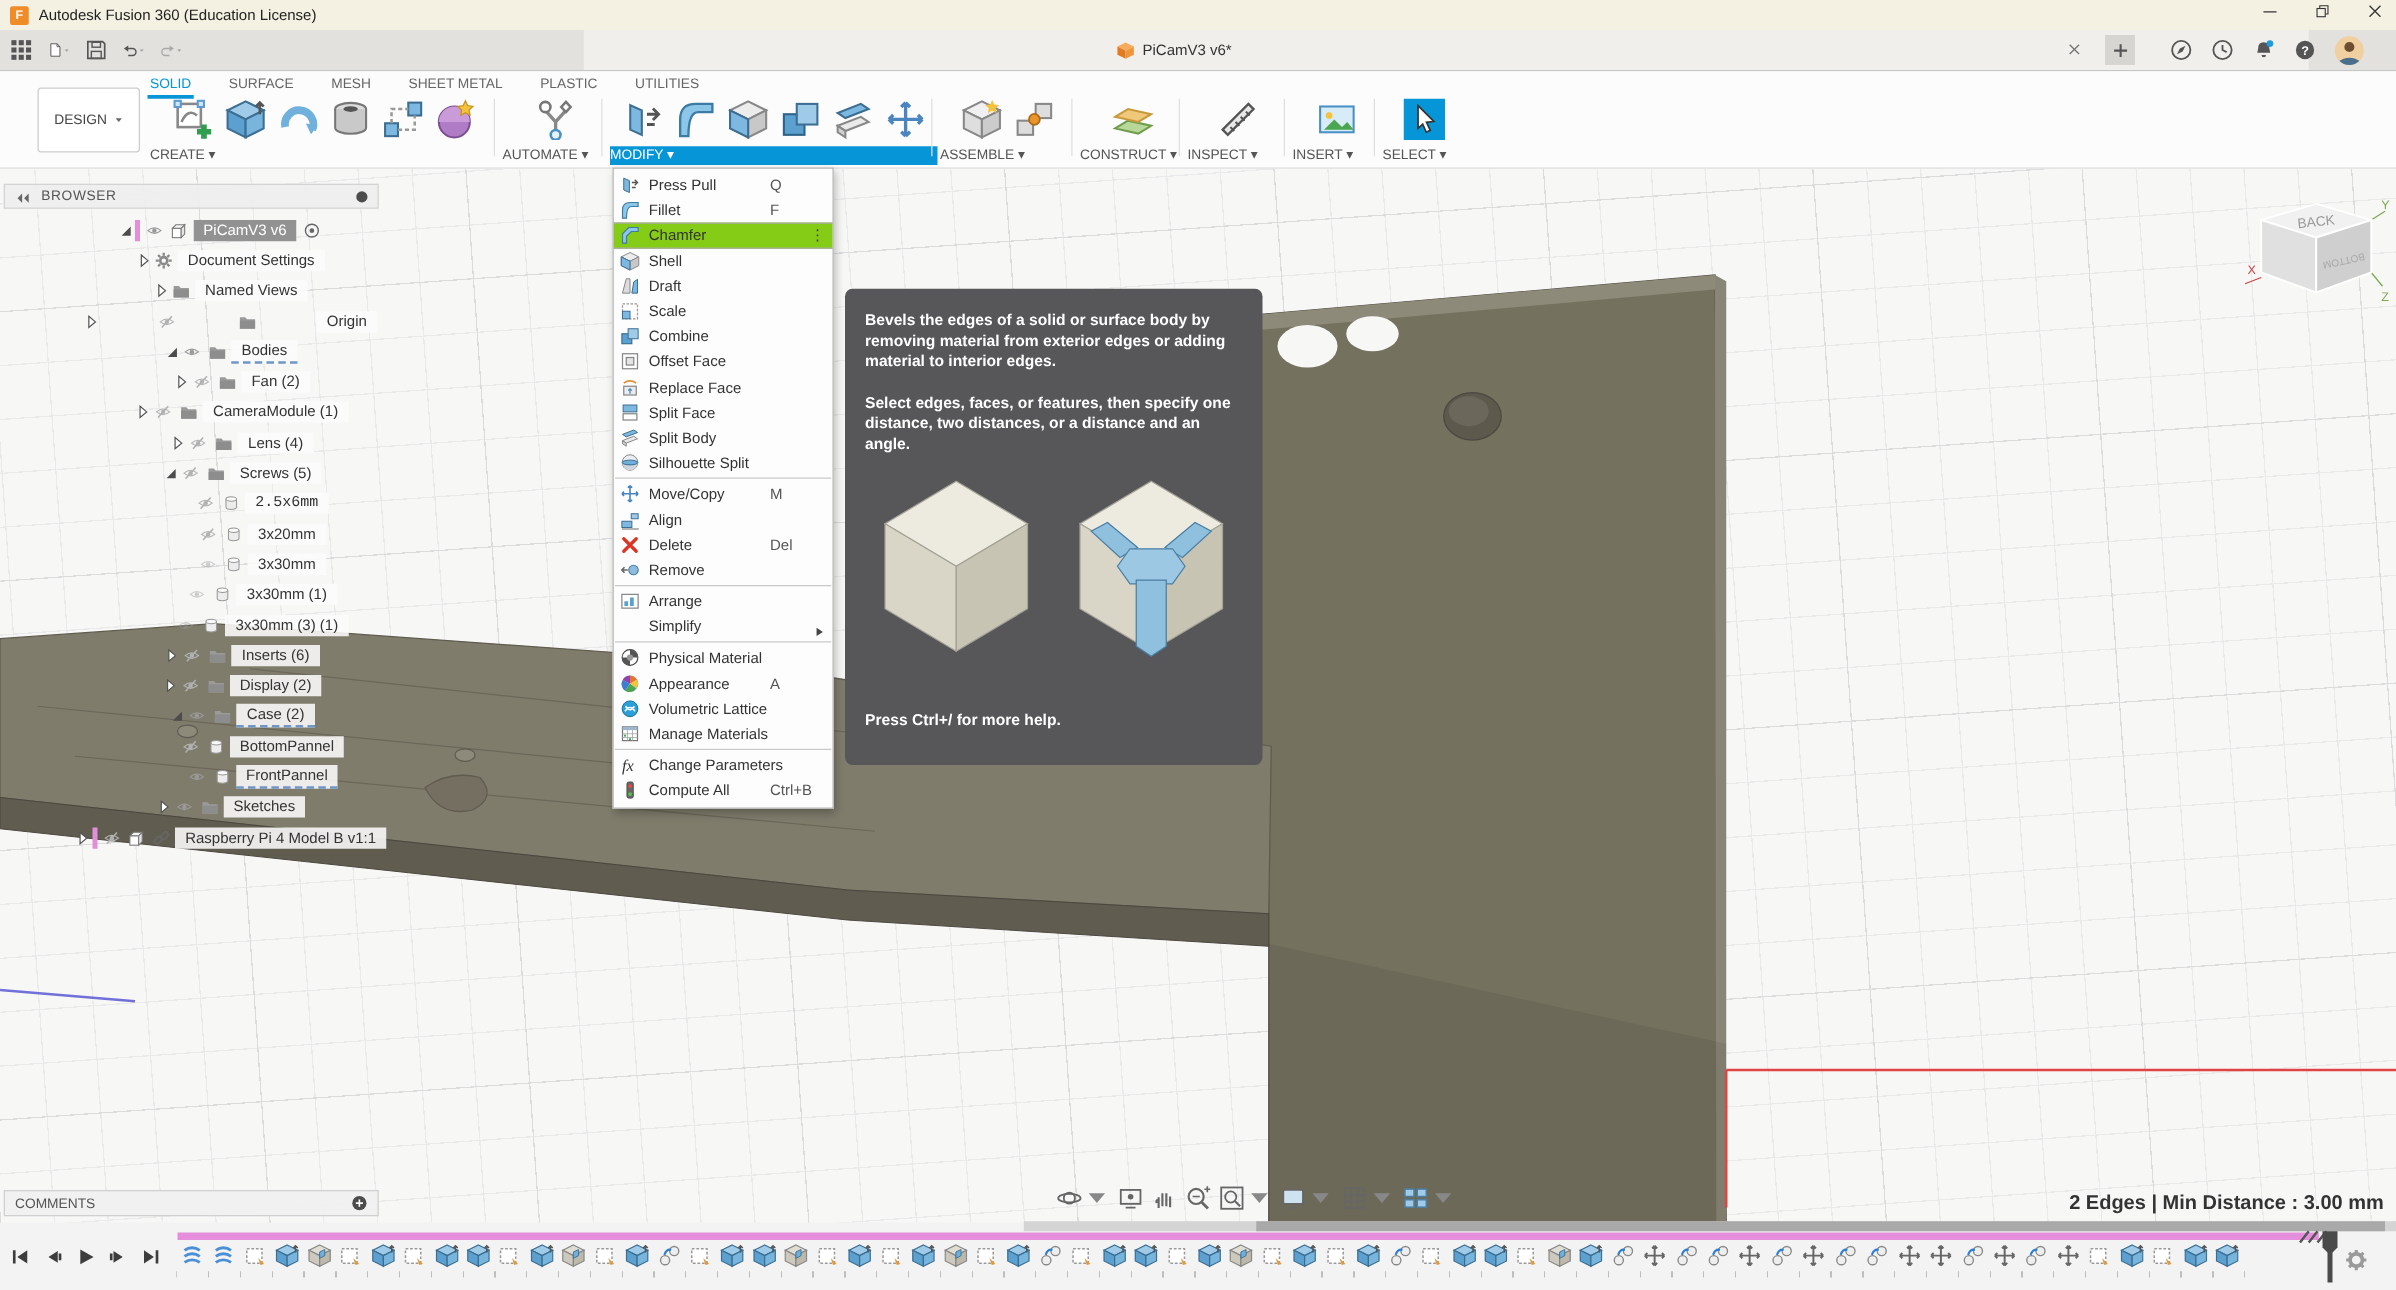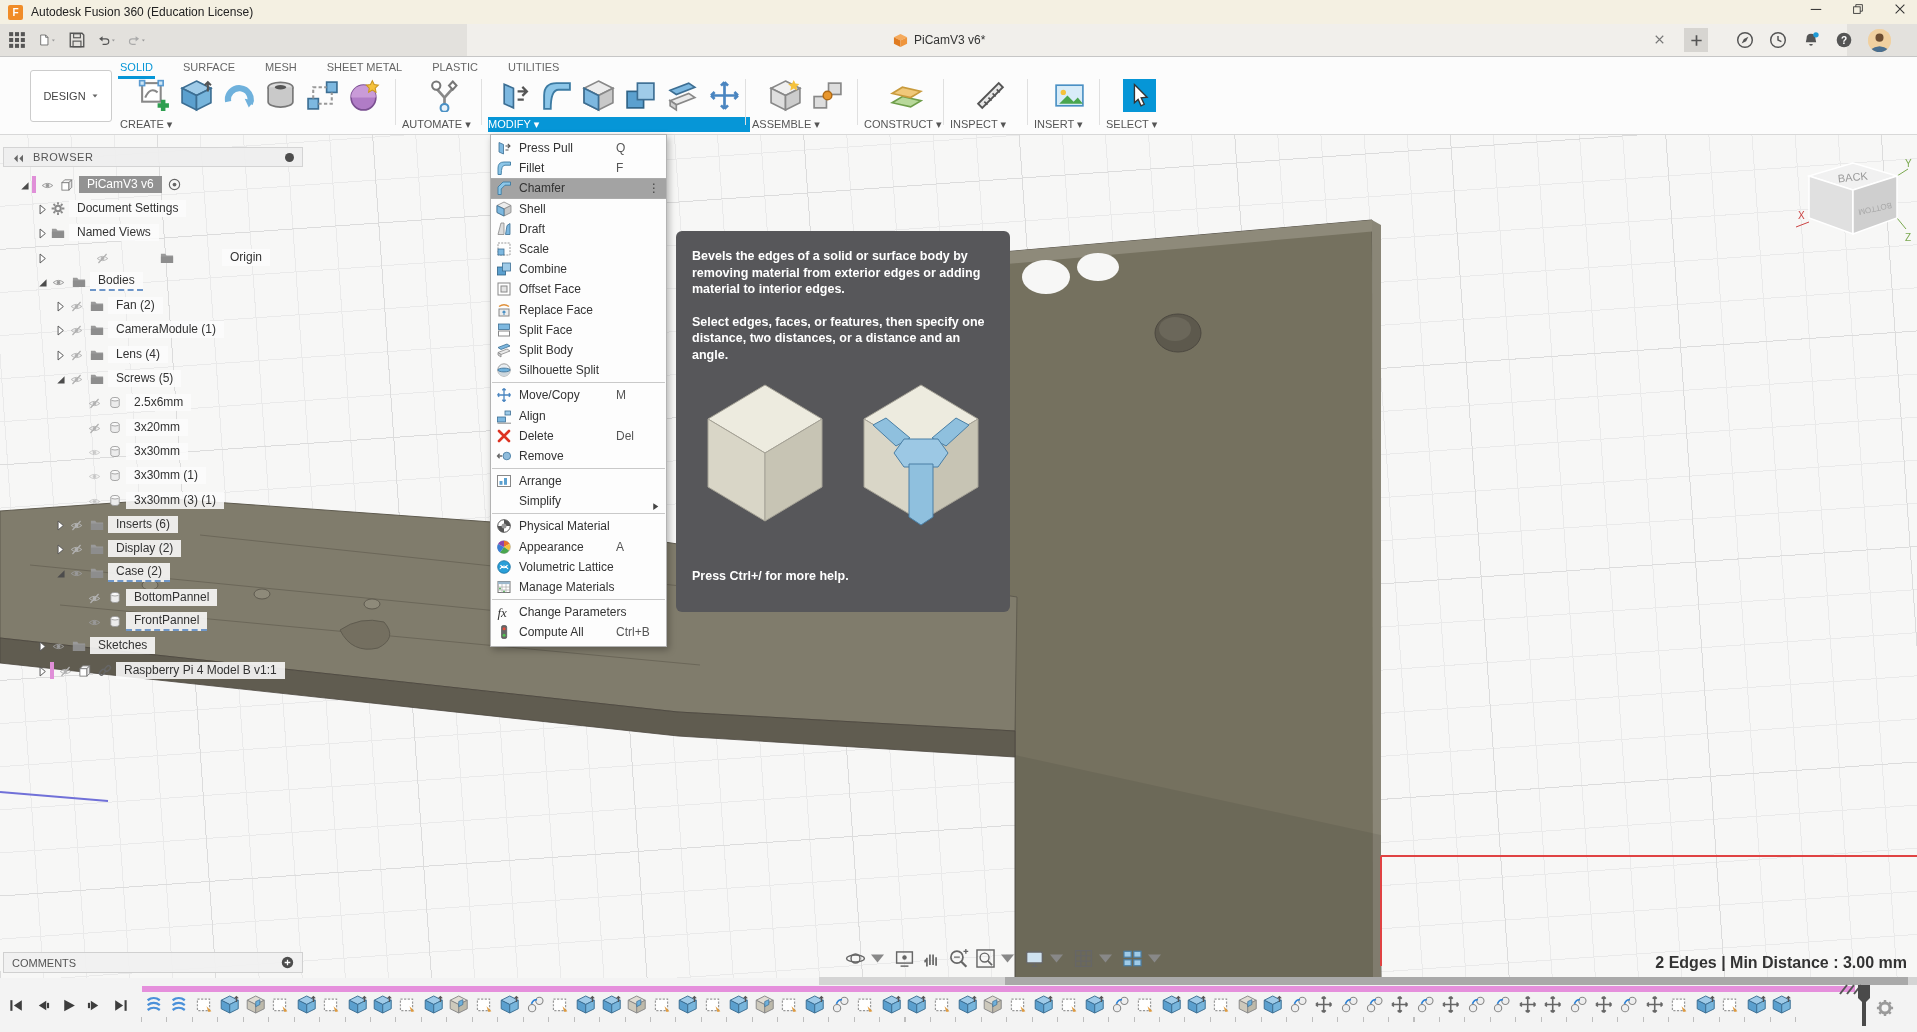--- a/index.html
+++ b/index.html
@@ -54,21 +54,21 @@
   .model-svg { position:absolute; left:0; top:0; }
   .viewcube { position:absolute; left:1793px; top:22px; width:122px; height:106px; cursor:pointer; }
 
   
   .browser { position:absolute; left:3px; top:12px; width:330px; }
   .br-header { height:20px; width:300px; background:rgba(238,238,238,0.93); border:1px solid #d4d4d4; display:flex; align-items:center; padding:0 8px; font-size:11px; color:#555; }
   .br-header .hdr-label { margin-left:8px; letter-spacing:0.5px; }
   .br-collapse { width:13px; height:11px; }
   .br-dot { margin-left:auto; width:9px; height:9px; border-radius:50%; background:#4c4c4c; }
   .br-rows { margin-top:5px; }
-  .br-row { height:24.3px; display:flex; align-items:center; cursor:pointer; }
+  .br-row { height:24.3px; display:flex; align-items:center; cursor:pointer;justify-content:center; }
   .br-arrow { width:15px; height:13px; flex:none; }
   .br-pink { width:4px; height:17px; background:#e08fd8; margin-right:3px; flex:none; }
   .br-eye { width:17px; height:13px; margin-right:4px; flex:none; }
   .br-ico { width:16px; height:15px; margin-right:3px; flex:none; }
   .br-label { font-size:12px; color:#333; background:rgba(252,252,252,0.88); padding:1px 8px 2px; white-space:nowrap; }
   .br-label.selected { background:#929292; color:#fff; }
   .br-label.dashed { border-bottom:2px dashed #6e96c8; }
   .br-radio { width:15px; height:15px; margin-left:5px; flex:none; }
 
   
@@ -90,21 +90,21 @@
   .tl-icons { position:absolute; left:141px; top:7px; display:flex; }
   .tl-cell { width:25.45px; height:23px; padding:1px 3px; cursor:pointer; }
   .tl-ticks { position:absolute; left:141px; top:31px; width:1660px; height:5px;
     background:repeating-linear-gradient(90deg, #bdbdbd 0 1px, transparent 1px 25.45px); }
   .tl-playhead { position:absolute; left:1838px; top:-3px; cursor:grab; }
   .tl-gear { position:absolute; left:1876px; top:13px; width:18px; height:18px; cursor:pointer; }
 
   
   .modify-menu { position:absolute; left:490px; top:134px; width:177px; background:#fdfdfd; border:1px solid #b3b3b3; box-shadow:2px 3px 7px rgba(0,0,0,0.28); padding:3px 0; z-index:50; }
   .menu-item { height:20.2px; display:flex; align-items:center; padding:0 6px 0 5px; cursor:pointer; }
-  .menu-item.selected { background:#a3a3a3; border-top:1px solid #ababab; border-bottom:1px solid #ababab; }
+  .menu-item.selected { background:#84cc16; border-top:1px solid #ababab; border-bottom:1px solid #ababab; }
   .mi-icon { width:16px; height:16px; margin-right:7px; flex:none; }
   .mi-label { font-size:12px; color:#333; white-space:nowrap; flex:1; }
   .mi-shortcut { font-size:12px; color:#555; width:44px; flex:none; }
   .mi-more { font-family:"DejaVu Sans", sans-serif; color:#444; font-size:12px; flex:none; }
   .mi-sub { width:9px; height:9px; flex:none; }
   .menu-sep { height:1px; background:#c9c9c9; margin:2px 1px; }
 
   
   .tooltip { position:absolute; left:676px; top:183px; width:334px; height:381px; background:#57575a; border-radius:6px; color:#fff; padding:17px 16px 12px; z-index:60; font-size:12.5px; font-weight:bold; line-height:16.5px;margin-top:48px; }
   .tooltip p { margin-bottom:16px; }
@@ -566,21 +566,21 @@
                 <path d="M1.5 8 Q8 2.8 14.5 8 Q8 13.2 1.5 8 Z" fill="none" stroke="#b5b5b5" stroke-width="1.2"></path>
                 <circle cx="8" cy="8" r="2.2" fill="#b5b5b5"></circle>
                 <path d="M3 13.5 L13 2.5" stroke="#b0b0b0" stroke-width="1.5"></path>
               </svg></span>
             <span class="br-ico"><svg viewBox="0 0 16 16" width="100%" height="100%">
                 <path d="M1.5 4 h4.5 l1.5 1.8 h7 v8 h-13 Z" fill="#9a9a9a"></path>
                 <rect x="1.5" y="7" width="13" height="6.8" fill="#8d8d8d"></rect>
               </svg></span>
             <span class="br-label">Screws (5)</span>
           </div>
-          <div class="br-row" style="padding-left: 68px;">
+          <div class="br-row" style="padding-left: 68px; font-family: Liberation Mono, monospace;">
             <span class="br-arrow"></span>
             <span class="br-eye"><svg viewBox="0 0 16 16" width="100%" height="100%">
                 <path d="M1.5 8 Q8 2.8 14.5 8 Q8 13.2 1.5 8 Z" fill="none" stroke="#b5b5b5" stroke-width="1.2"></path>
                 <circle cx="8" cy="8" r="2.2" fill="#b5b5b5"></circle>
                 <path d="M3 13.5 L13 2.5" stroke="#b0b0b0" stroke-width="1.5"></path>
               </svg></span>
             <span class="br-ico"><svg viewBox="0 0 16 16" width="100%" height="100%">
                 <path d="M3.5 4.5 v7 a4.5 1.9 0 0 0 9 0 v-7" fill="#ececec" stroke="#999" stroke-width="0.9"></path>
                 <ellipse cx="8" cy="4.5" rx="4.5" ry="1.9" fill="#fafafa" stroke="#999" stroke-width="0.9"></ellipse>
               </svg></span>

